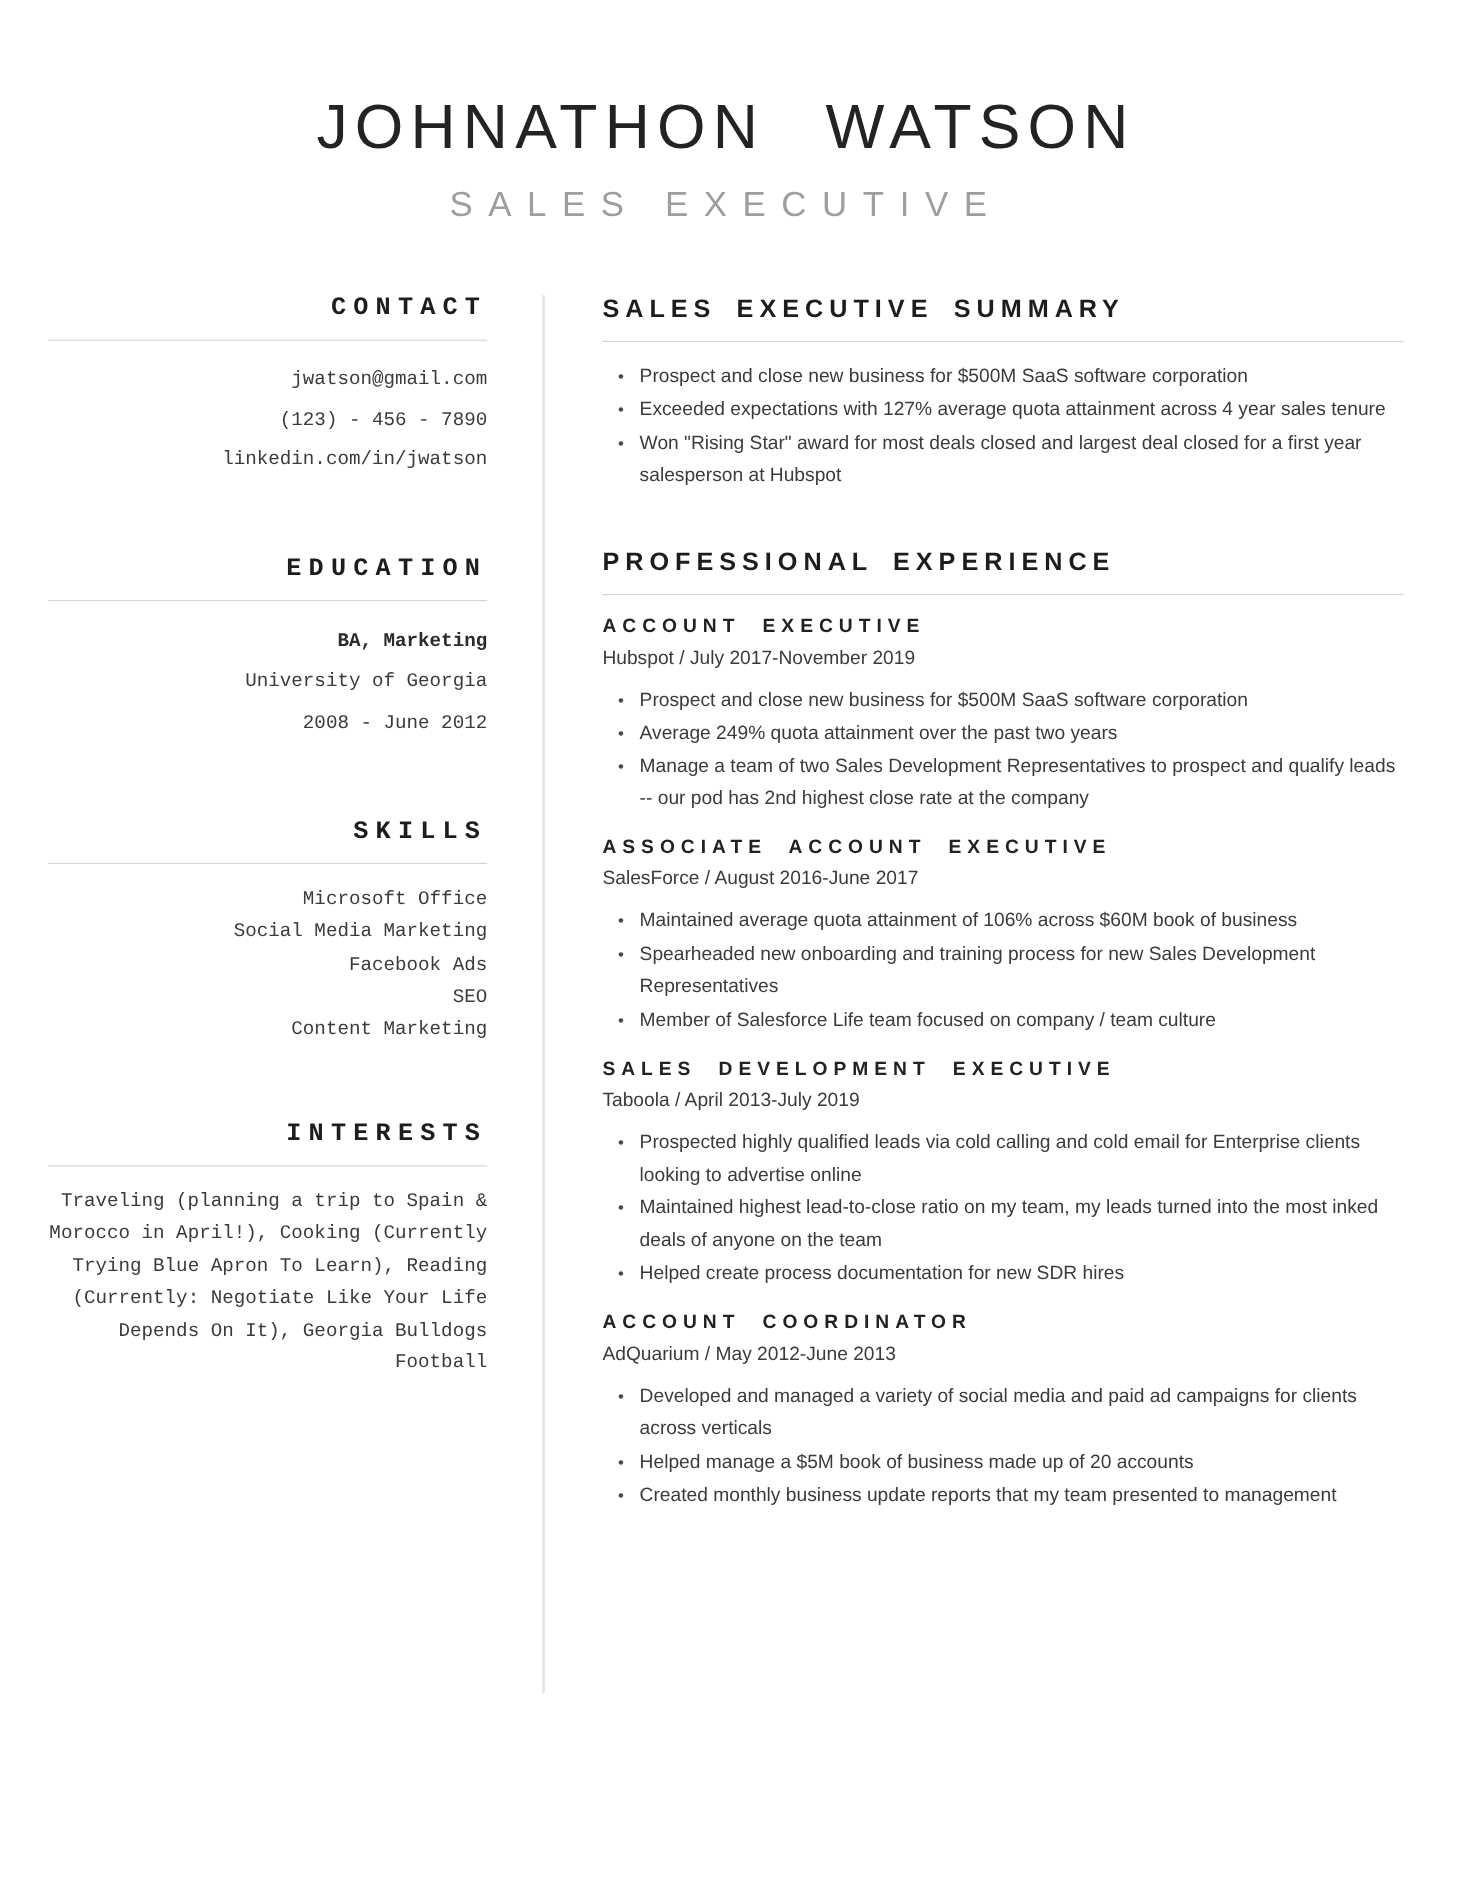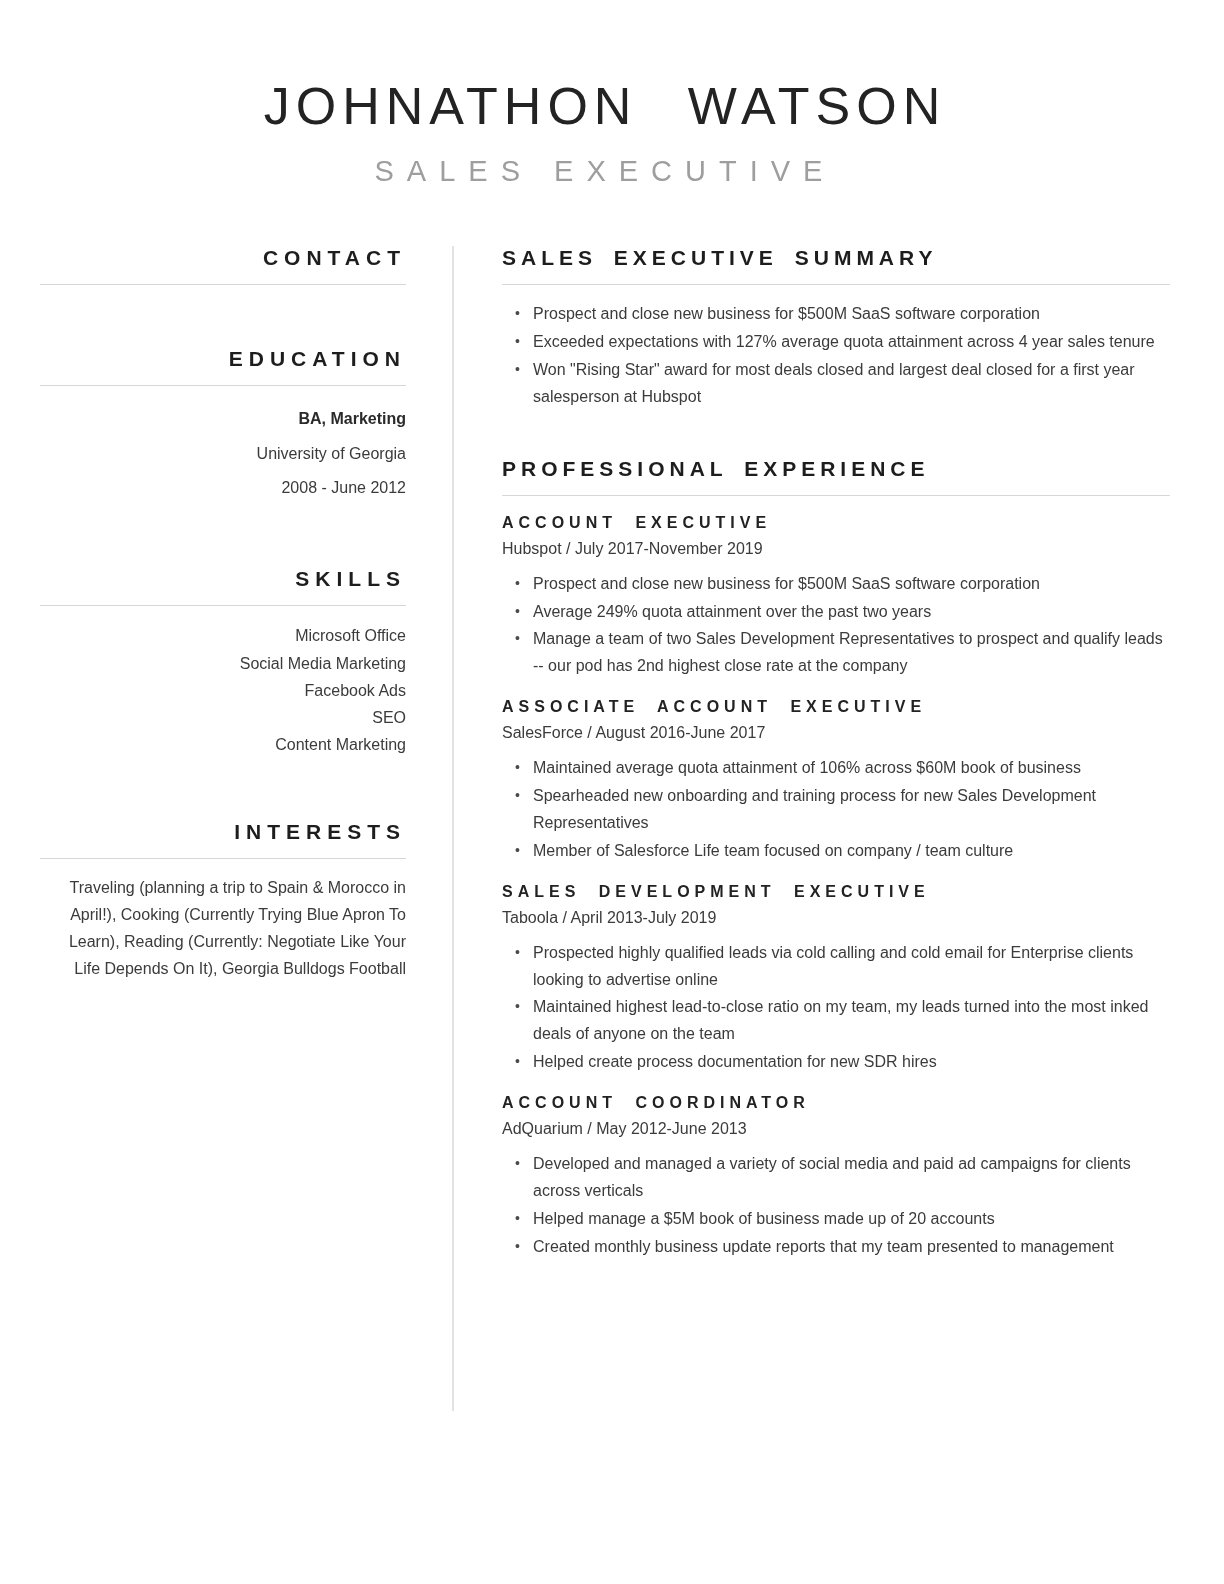--- a/index.html
+++ b/index.html
@@ -32,21 +32,21 @@
 
   
   .sec-heading {
     font-size:21px; font-weight:700; color:#1d1d1d;
     letter-spacing:6px; word-spacing:6px;
     padding-bottom:14px; border-bottom:1px solid #d7d7d7;
   }
   .main .sec-heading { letter-spacing:5px; }
 
   
-  .side-section { margin-bottom:62px; }
+  .side-section { margin-bottom:62px;font-family:Liberation Mono, monospace; }
   .side-section .content { margin-top:16px; font-size:16px; color:#3b3b3b; }
   .contact-line { line-height:2.1; }
   .edu-line { line-height:2.15; }
   .edu-degree { font-weight:700; color:#2a2a2a; }
   .skill-line { line-height:1.7; }
   .interests-text { line-height:1.68; }
 
   
   .main-section { margin-bottom:46px; }
   ul.bullets { list-style:none; margin-top:16px; }
@@ -78,20 +78,25 @@
     <div class="candidate-name">JOHNATHON WATSON</div>
     <div class="candidate-title">SALES EXECUTIVE</div>
   </div>
 
   <div class="columns">
 
     <div class="sidebar">
 
       <div class="side-section">
         <div class="sec-heading">CONTACT</div>
+        <div class="content">
+          <div class="contact-line">jwatson@gmail.com</div>
+          <div class="contact-line">(123) - 456 - 7890</div>
+          <div class="contact-line">linkedin.com/in/jwatson</div>
+        </div>
       </div>
 
       <div class="side-section">
         <div class="sec-heading">EDUCATION</div>
         <div class="content">
           <div class="edu-line edu-degree">BA, Marketing</div>
           <div class="edu-line">University of Georgia</div>
           <div class="edu-line">2008 - June 2012</div>
         </div>
       </div>

